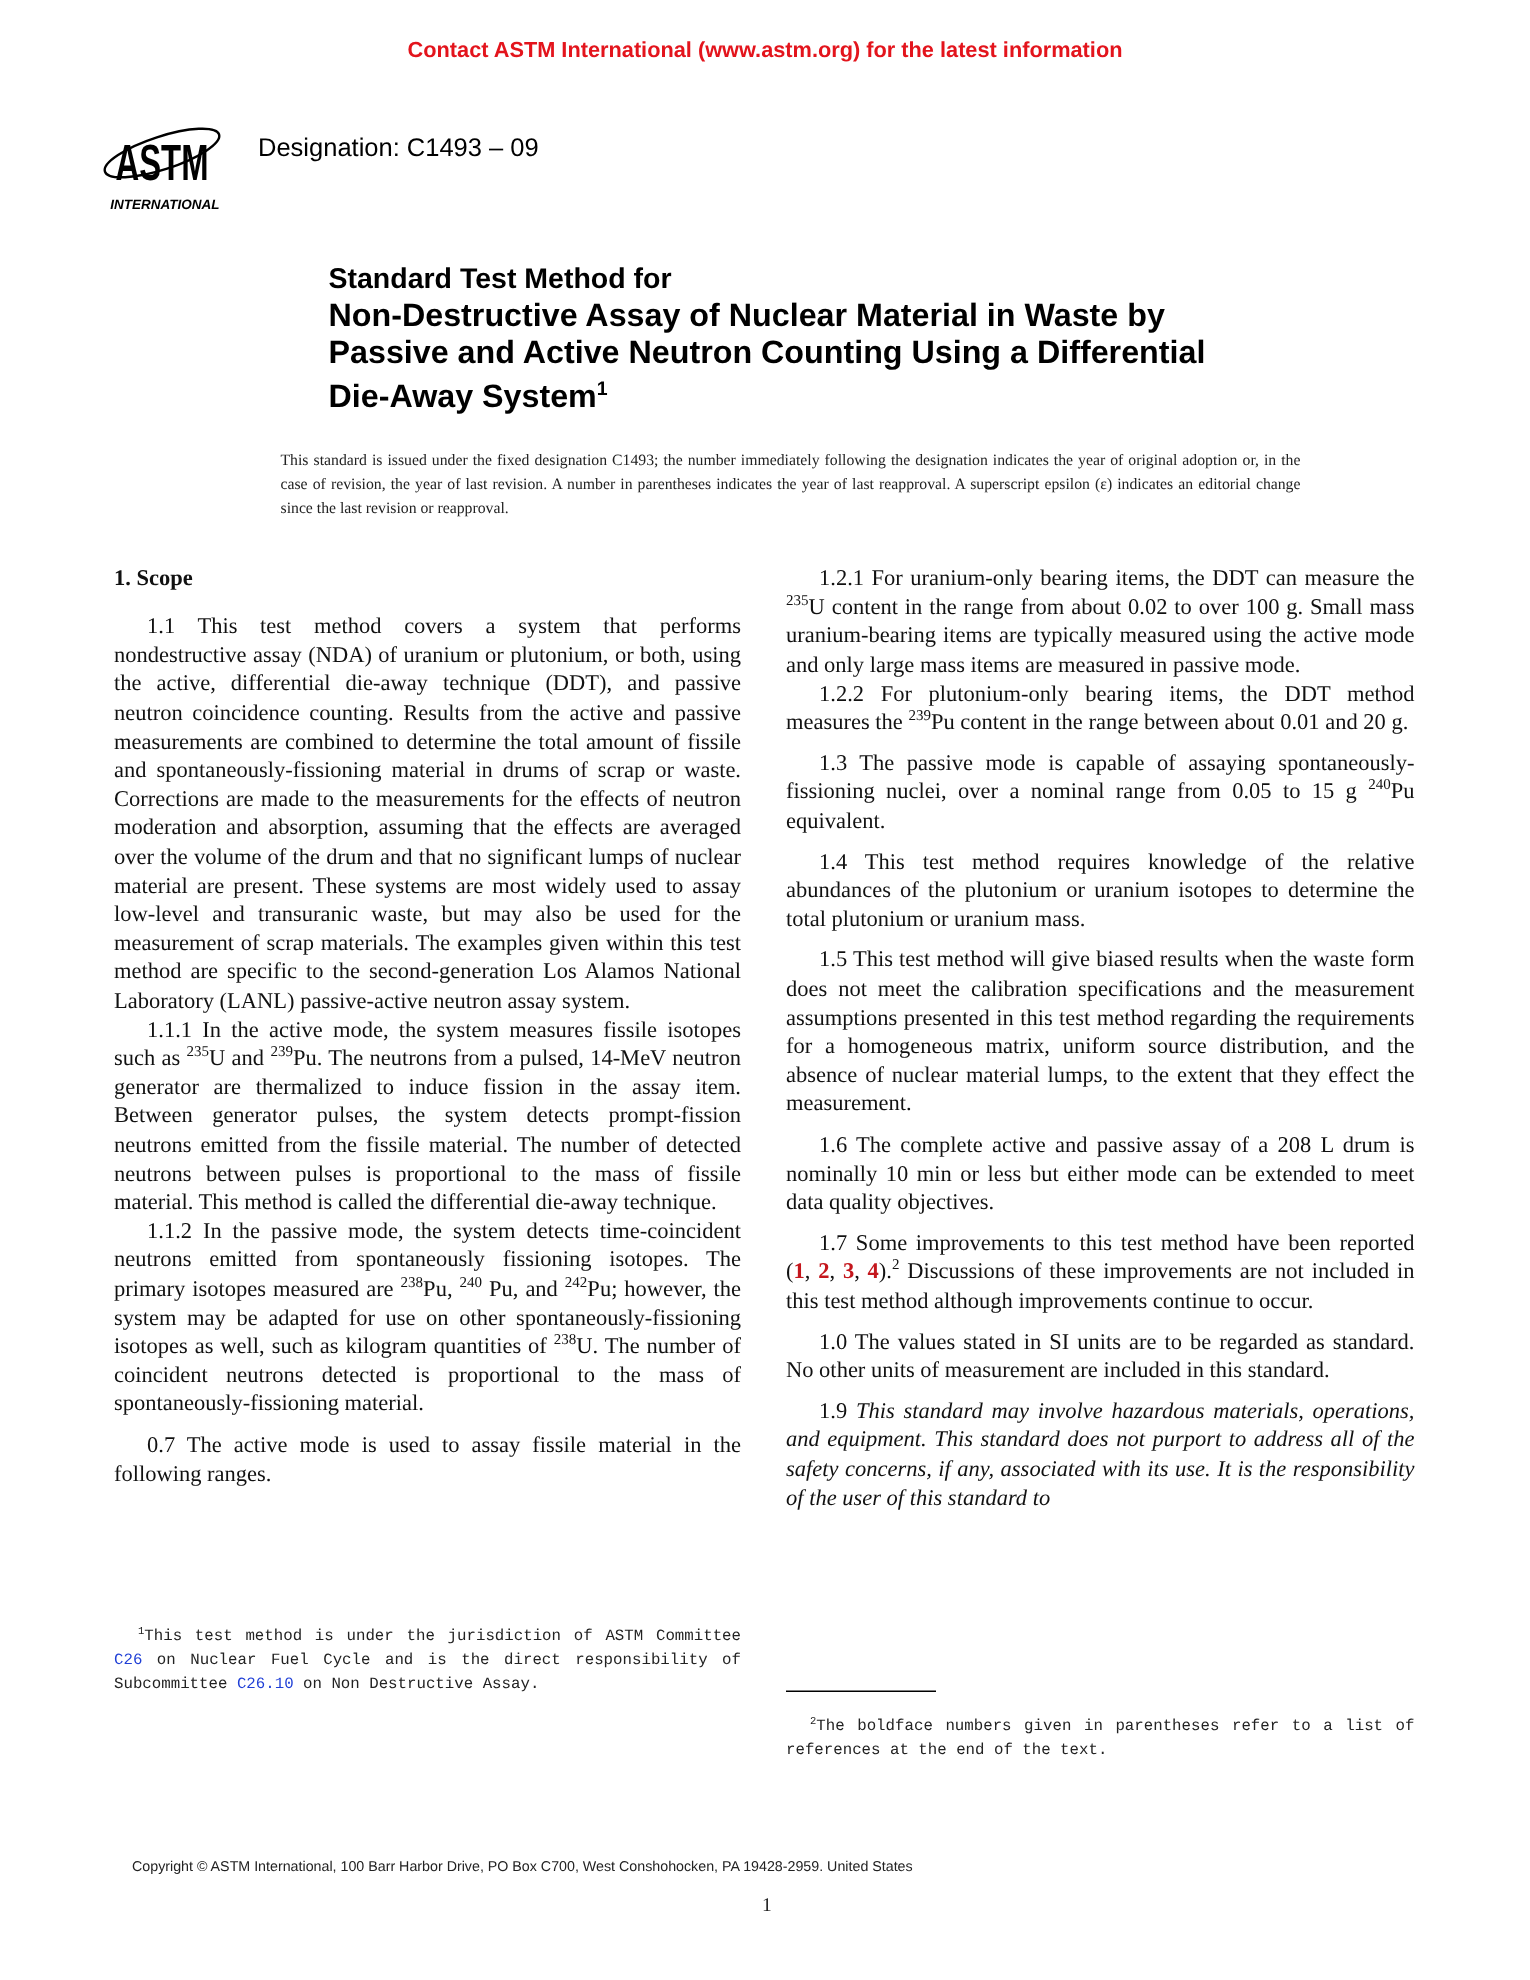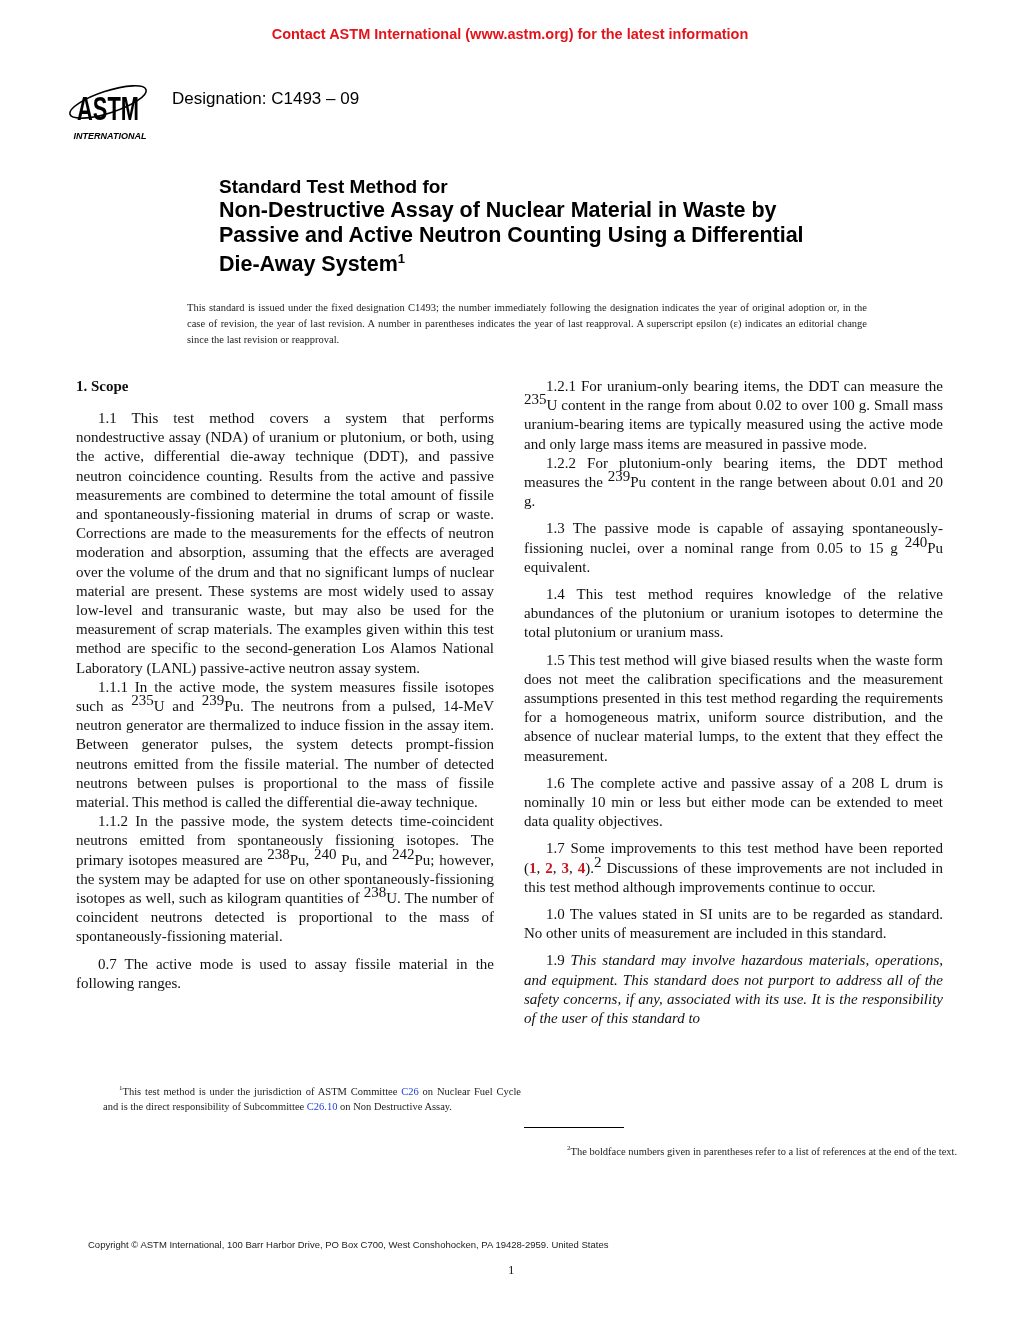--- a/index.html
+++ b/index.html
@@ -14,24 +14,24 @@
   .title-main { font-size: 21.5px; font-weight: bold; line-height: 24.5px; }
   .title-main sup { font-size: 13px; }
   .issue-note { position: absolute; left: 187px; top: 300px; width: 680px; font-family: "Liberation Serif", serif;
     font-size: 10.5px; line-height: 16px; color: #222; text-align: justify; }
   .col { position: absolute; font-family: "Liberation Serif", serif; font-size: 15px; line-height: 19.2px; text-align: justify; color: #111; }
   .col-left { left: 76px; top: 377px; width: 418px; }
   .col-right { left: 524px; top: 377px; width: 419px; }
   .col p { margin: 0; text-indent: 22px; }
   .col p.gap { margin-top: 8px; }
   .col h2 { font-size: 15px; font-weight: bold; margin: 0 0 13px 0; line-height: 19px; }
-  .col sup { font-size: 15px; line-height: 0; }
+  .col sup { font-size: 10px; line-height: 0; }
   .ital { font-style: italic; }
   .ref { color: #c4161c; font-weight: bold; }
-  .footnotes { position: absolute; font-family: Liberation Serif, serif; font-size: 10.5px; line-height: 15.5px; text-align: justify; color: #222; margin-left: 27px; }
+  .footnotes { position: absolute; font-family: Liberation Mono, monospace; font-size: 10.5px; line-height: 15.5px; text-align: justify; color: #222; }
   .fn-left { left: 76px; top: 1081px; width: 418px; }
   .fn-right { left: 524px; top: 1141px; width: 419px; }
   .footnotes p { margin: 0; text-indent: 16px; }
   .footnotes sup { font-size: 7px; }
   .link { color: #1f3fd6; }
   .fn-line { position: absolute; left: 524px; top: 1127px; width: 100px; border-top: 1px solid #000; }
   .copyright { position: absolute; left: 76px; top: 1239px; font-family: "Liberation Sans", sans-serif; font-size: 9.5px; color: #222; margin-left: 12px; }
   .pagenum { position: absolute; left: 508px; top: 1262px; font-family: "Liberation Serif", serif; font-size: 13px; color: #222; }
 </style>
 </head>

